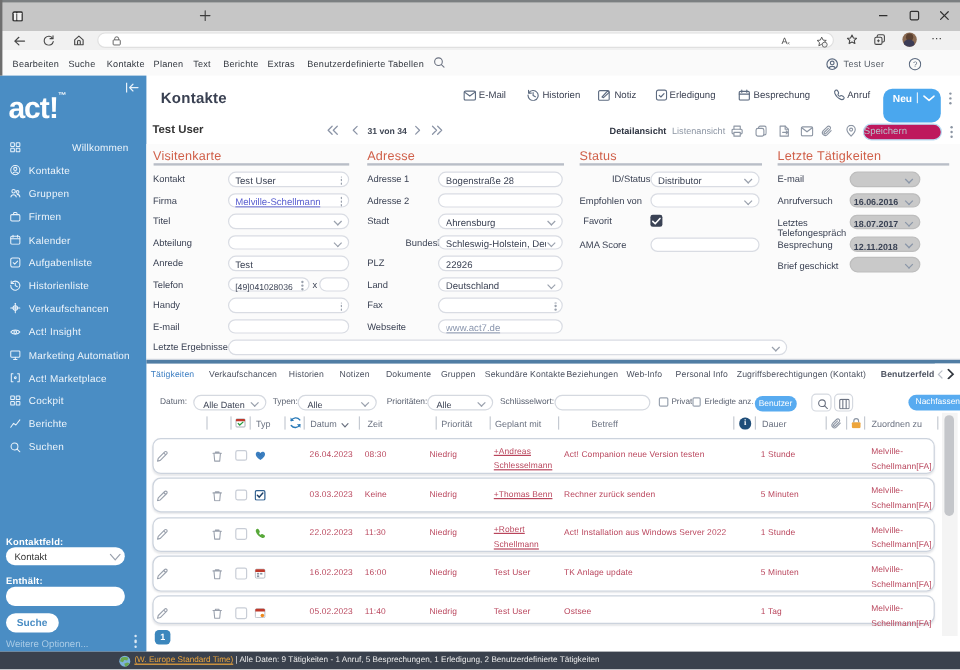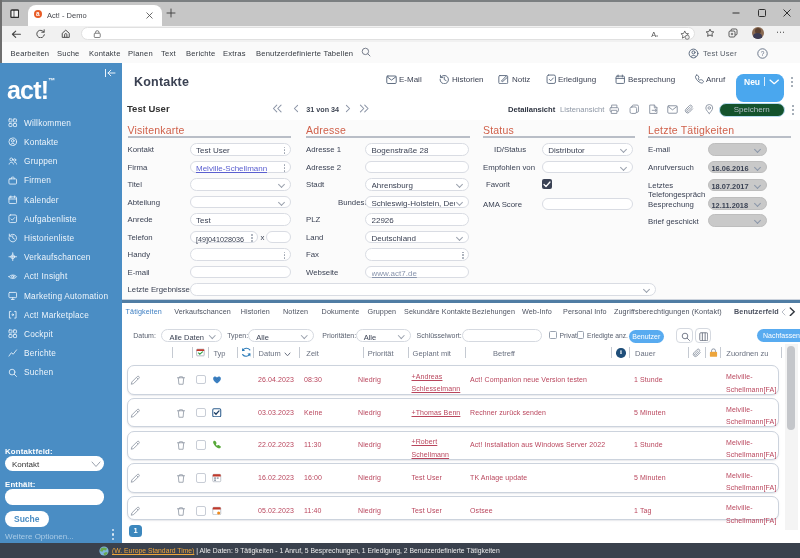--- a/index.html
+++ b/index.html
@@ -24,21 +24,21 @@
 #sidebar { position:absolute; left:0; top:63px; width:122px; height:480px; background:#4a8dc4; }
 #logo { position:absolute; left:7px; top:13px; font-size:25px; font-weight:bold; color:#fff; letter-spacing:-0.8px; }
 .nav { position:absolute; left:24px; font-size:8.3px; color:#eef5fb; letter-spacing:0.2px; white-space:nowrap; }
 .slabel { position:absolute; left:5px; font-size:7.8px; font-weight:bold; color:#fff; letter-spacing:0.2px; }
 .sbox { position:absolute; left:5px; width:98.5px; height:15.8px; background:#fff; border-radius:7.5px; }
 .sbox .v { position:absolute; left:7px; top:4px; font-size:8px; color:#333; }
 #suchebtn { position:absolute; left:5px; top:447.5px; width:43.5px; height:16.5px; background:#fff; border-radius:8px; text-align:center; line-height:16.5px; font-size:8.5px; font-weight:bold; color:#4a8dc4; }
 #weitere { position:absolute; left:5px; top:468.5px; font-size:8px; color:#a9cbe6; }
 .hlbl { position:absolute; font-size:8px; color:#3d4354; white-space:nowrap; }
 #neubtn { position:absolute; left:736px; top:74px; width:48px; height:28px; background:#4aa7ee; border-radius:7.5px; color:#fff; }
-#speichern { position:absolute; left:718.8px; top:102.5px; width:66px; height:14px; border:1.2px solid #b8dcf2; border-radius:7px; color:#b6bfca; font-size:8px; text-align:center; line-height:11.5px; background:#14532d; }
+#speichern { position:absolute; left:718.8px; top:102.5px; width:66px; height:14px; border:1.2px solid #b8dcf2; border-radius:7px; color:#b6bfca; font-size:8px; line-height:11.5px; background:#be185d; }
 .dots3 { position:absolute; width:2.5px; }
 .dots3 i { display:block; width:2.3px; height:2.3px; border-radius:50%; background:#8a94a2; margin-bottom:2px; }
 .colhead { position:absolute; font-size:10.5px; color:#d0604a; letter-spacing:0.2px; white-space:nowrap; }
 .colline { position:absolute; height:1.5px; background:#b9bec7; }
 .flbl { position:absolute; font-size:7.8px; color:#3b4254; white-space:nowrap; }
 .inp { position:absolute; height:12.8px; background:#fff; border:1px solid #d9dce3; border-radius:6.5px; font-size:8px; color:#3b4254; }
 .inp .tx { position:absolute; left:5.5px; top:2.4px; white-space:nowrap; overflow:hidden; }
 .inp .dd { position:absolute; right:6px; top:3.2px; width:5px; height:5px; border-right:1.1px solid #9aa1ad; border-bottom:1.1px solid #9aa1ad; transform:rotate(45deg); }
 .ginp { position:absolute; width:59px; height:12.8px; background:#c9c9c9; border:1px solid #bdbdbd; border-radius:6.5px; font-size:8px; color:#3a4254; }
 .ginp .tx { position:absolute; left:3px; top:2.8px; font-weight:bold; font-size:7.4px; letter-spacing:0; }
@@ -64,29 +64,20 @@
 </style>
 </head>
 <body>
 <div id="tabbar">
 <div style="position:absolute; left:0; top:0; width:800px; height:2px; background:#7b7f81;"></div>
 <svg class="abs" style="left:9.5px; top:8.5px;" width="9.5" height="9.5" viewBox="0 0 10 10" fill="none">
       <rect x="0.3" y="0.3" width="9.4" height="9.4" rx="1.8" fill="#2e2e2e"></rect>
       <rect x="1.6" y="1.8" width="2.2" height="6.4" rx="0.4" fill="#f2f2f2"></rect>
       <rect x="4.6" y="1.8" width="3.8" height="6.4" rx="0.4" fill="#f2f2f2"></rect>
     </svg>
-<div id="tab">
-      <div id="favicon">
-        <span>a</span>
-      </div>
-      <div id="tabtitle">Act! - Demo</div>
-<svg class="abs" style="left:117px; top:6px;" width="9" height="9" viewBox="0 0 10 10" fill="none">
-        <path d="M2 2 L8 8 M8 2 L2 8" stroke="#4a4a4a" stroke-width="0.9" stroke-linecap="round"></path>
-      </svg>
-</div>
 <svg class="abs" style="left:166px; top:8px;" width="10" height="10" viewBox="0 0 10 10" fill="none">
       <path d="M5 1 V9 M1 5 H9" stroke="#3c3c3c" stroke-width="0.9" stroke-linecap="round"></path>
     </svg>
 <svg class="abs" style="left:731px; top:8px;" width="10" height="10" viewBox="0 0 10 10" fill="none">
       <path d="M1.5 5 H8.5" stroke="#303030" stroke-width="1"></path>
     </svg>
 <svg class="abs" style="left:757px; top:7.5px;" width="10" height="10" viewBox="0 0 10 10" fill="none">
       <rect x="1.5" y="1.5" width="7" height="7" rx="1" stroke="#303030" stroke-width="1"></rect>
     </svg>
 <svg class="abs" style="left:782px; top:7.5px;" width="10" height="10" viewBox="0 0 10 10" fill="none">
@@ -159,21 +150,21 @@
 <svg class="abs" style="left:104px; top:5px;" width="12" height="10" viewBox="0 0 12 10" fill="none">
       <path d="M1.5 1 V9" stroke="#e9f2fa" stroke-width="1"></path>
       <path d="M11 5 H4 M6.8 2.2 L4 5 L6.8 7.8" stroke="#e9f2fa" stroke-width="1" stroke-linecap="round" stroke-linejoin="round"></path>
     </svg>
 <svg class="abs" style="left:8px; top:55.0px;" width="9.5" height="9.5" viewBox="0 0 10 10" fill="none">
       <rect x="1" y="1" width="3.2" height="3.2" rx="0.6" stroke="#e9f2fa" stroke-width="0.9" stroke-linecap="round" stroke-linejoin="round"></rect>
       <rect x="5.8" y="1" width="3.2" height="3.2" rx="0.6" stroke="#e9f2fa" stroke-width="0.9" stroke-linecap="round" stroke-linejoin="round"></rect>
       <rect x="1" y="5.8" width="3.2" height="3.2" rx="0.6" stroke="#e9f2fa" stroke-width="0.9" stroke-linecap="round" stroke-linejoin="round"></rect>
       <rect x="5.8" y="5.8" width="3.2" height="3.2" rx="0.6" stroke="#e9f2fa" stroke-width="0.9" stroke-linecap="round" stroke-linejoin="round"></rect>
     </svg>
-<div class="nav" style="top:54.8px;">Willkommen</div>
+<div class="nav" style="top:54.8px;margin-left:36px;">Willkommen</div>
 <svg class="abs" style="left:8px; top:74.19999999999999px;" width="9.5" height="9.5" viewBox="0 0 10 10" fill="none">
       <circle cx="5" cy="5" r="4" stroke="#e9f2fa" stroke-width="0.9" stroke-linecap="round" stroke-linejoin="round"></circle>
       <circle cx="5" cy="4" r="1.4" stroke="#e9f2fa" stroke-width="0.9" stroke-linecap="round" stroke-linejoin="round"></circle>
       <path d="M2.8 7.8 C3 6.3 7 6.3 7.2 7.8" stroke="#e9f2fa" stroke-width="0.9" stroke-linecap="round" stroke-linejoin="round"></path>
     </svg>
 <div class="nav" style="top:74.0px;">Kontakte</div>
 <svg class="abs" style="left:8px; top:93.4px;" width="9.5" height="9.5" viewBox="0 0 10 10" fill="none">
       <circle cx="3.5" cy="3.6" r="1.5" stroke="#e9f2fa" stroke-width="0.9" stroke-linecap="round" stroke-linejoin="round"></circle>
       <circle cx="7" cy="4.2" r="1.2" stroke="#e9f2fa" stroke-width="0.9" stroke-linecap="round" stroke-linejoin="round"></circle>
       <path d="M1.2 8.5 C1.4 5.9 5.6 5.9 5.8 8.5" stroke="#e9f2fa" stroke-width="0.9" stroke-linecap="round" stroke-linejoin="round"></path>
@@ -441,21 +432,21 @@
 <div class="inp" style="left:365px; top:248px; width:104px;">
     <span class="vdots">
       <i></i>
       <i></i>
       <i></i>
     </span>
   </div>
 <div class="inp" style="left:365px; top:265.5px; width:104px;">
     <span class="tx"><a class="lnk2">www.act7.de</a></span>
   </div>
-<div class="flbl" style="left:467px; top:145.2px;padding-left:27px;">ID/Status</div>
+<div class="flbl" style="left:483px; top:145.2px;padding-left:27px;">ID/Status</div>
 <div class="flbl" style="left:483px; top:162.7px;">Empfohlen von</div>
 <div class="flbl" style="left:486px; top:180.2px;">Favorit</div>
 <div class="flbl" style="left:483px; top:199.7px;">AMA Score</div>
 <div class="inp" style="left:541.8px; top:143px; width:91.5px;">
     <span class="tx">Distributor</span>
     <span class="dd"></span>
   </div>
 <div class="inp" style="left:541.8px; top:160.5px; width:91.5px;">
     <span class="dd"></span>
   </div>

